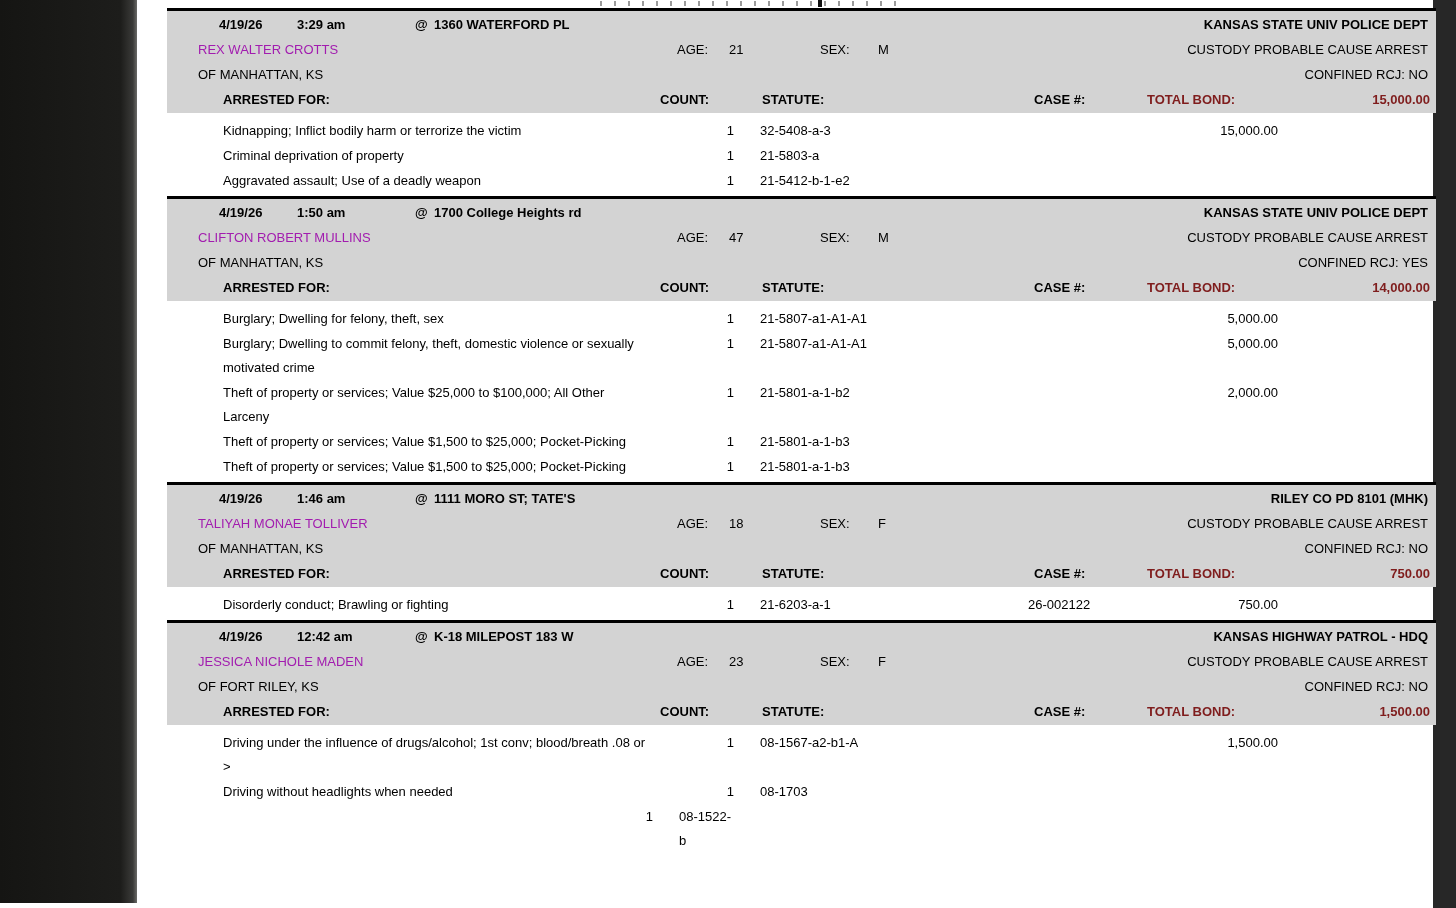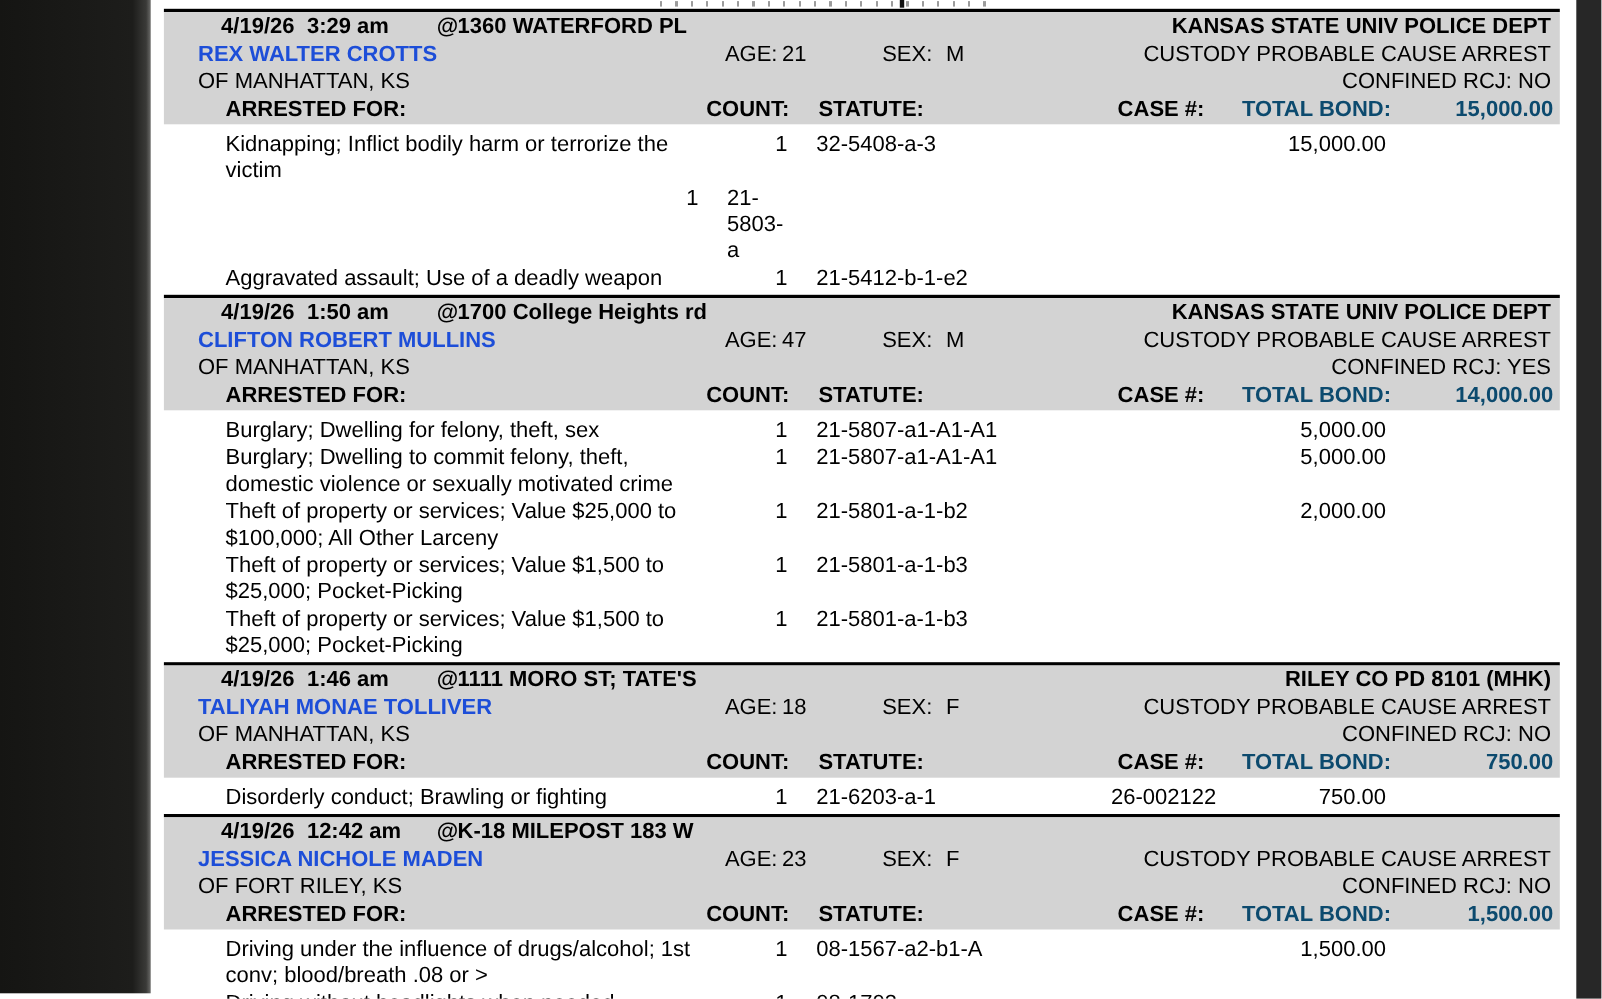--- a/index.html
+++ b/index.html
@@ -11,30 +11,30 @@
   #left-bar { position:absolute; left:0; top:0; width:137px; height:903px;
     background:linear-gradient(90deg,#151513 0%,#1d1d1b 88%,#3a3a38 97%,#6a6a68 100%); }
   #right-bar { position:absolute; right:0; top:0; width:23px; height:908px; background:#272727; }
 
   
   #title-frag { position:absolute; left:600px; top:1px; width:300px; height:5px;
     background:repeating-linear-gradient(90deg,#4a4a4a 0 2px,transparent 2px 14px); opacity:.55; }
   #title-frag-descender { position:absolute; left:818px; top:0; width:4px; height:7px; background:#111; }
 
   
-  #doc { position:absolute; left:149px; top:0; width:1269px; height:908px;
-    font-size:20px; color:#000; }
+  #doc { position:absolute; left:167px; top:0; width:1269px; height:908px;
+    font-size:13px; color:#000; }
   #records { padding-top:8px; }
 
   .rule { height:3px; background:#000; }
   .rec-header { background:#d3d3d3; padding:1px 0; }
   .hrow { position:relative; height:25px; line-height:25px; white-space:nowrap; }
   .hrow span { position:absolute; top:0; }
-  .red { color:#1d4ed8; font-weight:bold; }
-  .blue { color:#0c4a6e; font-weight:bold; }
+  .red { color:#a21caf; font-weight:normal; }
+  .blue { color:#7f1d1d; font-weight:bold; }
 
   .date    { left:52px;  font-weight:bold; }
   .time    { left:130px; font-weight:bold; }
   .at      { left:248px; font-weight:bold; }
   .addr    { left:267px; font-weight:bold; }
   .agency  { right:8px;  font-weight:bold; }
   .name    { left:31px; }
   .age-l   { left:510px; }
   .age-v   { left:562px; }
   .sex-l   { left:653px; }
@@ -103,20 +103,21 @@
     <div class="charges">
   <div class="charge-row">
     <span class="c-desc">Kidnapping; Inflict bodily harm or terrorize the victim</span>
     <span class="c-count">1</span>
     <span class="c-stat">32-5408-a-3</span>
     <span class="c-case"></span>
     <span class="c-bond">15,000.00</span>
   </div>
 
   <div class="charge-row">
+    <span class="c-desc">Criminal deprivation of property</span>
     <span class="c-count">1</span>
     <span class="c-stat">21-5803-a</span>
     <span class="c-case"></span>
     <span class="c-bond"></span>
   </div>
 
   <div class="charge-row">
     <span class="c-desc">Aggravated assault; Use of a deadly weapon</span>
     <span class="c-count">1</span>
     <span class="c-stat">21-5412-b-1-e2</span>
@@ -243,20 +244,21 @@
   </section>
 
   <section class="record">
     <div class="rule"></div>
     <div class="rec-header">
       <div class="hrow">
         <span class="date">4/19/26</span>
         <span class="time">12:42 am</span>
         <span class="at">@</span>
         <span class="addr">K-18 MILEPOST 183 W</span>
+        <span class="agency">KANSAS HIGHWAY PATROL - HDQ</span>
       </div>
       <div class="hrow">
         <span class="name red">JESSICA NICHOLE MADEN</span>
         <span class="age-l">AGE:</span>
         <span class="age-v">23</span>
         <span class="sex-l">SEX:</span>
         <span class="sex-v">F</span>
         <span class="custody">CUSTODY PROBABLE CAUSE ARREST</span>
       </div>
       <div class="hrow">

